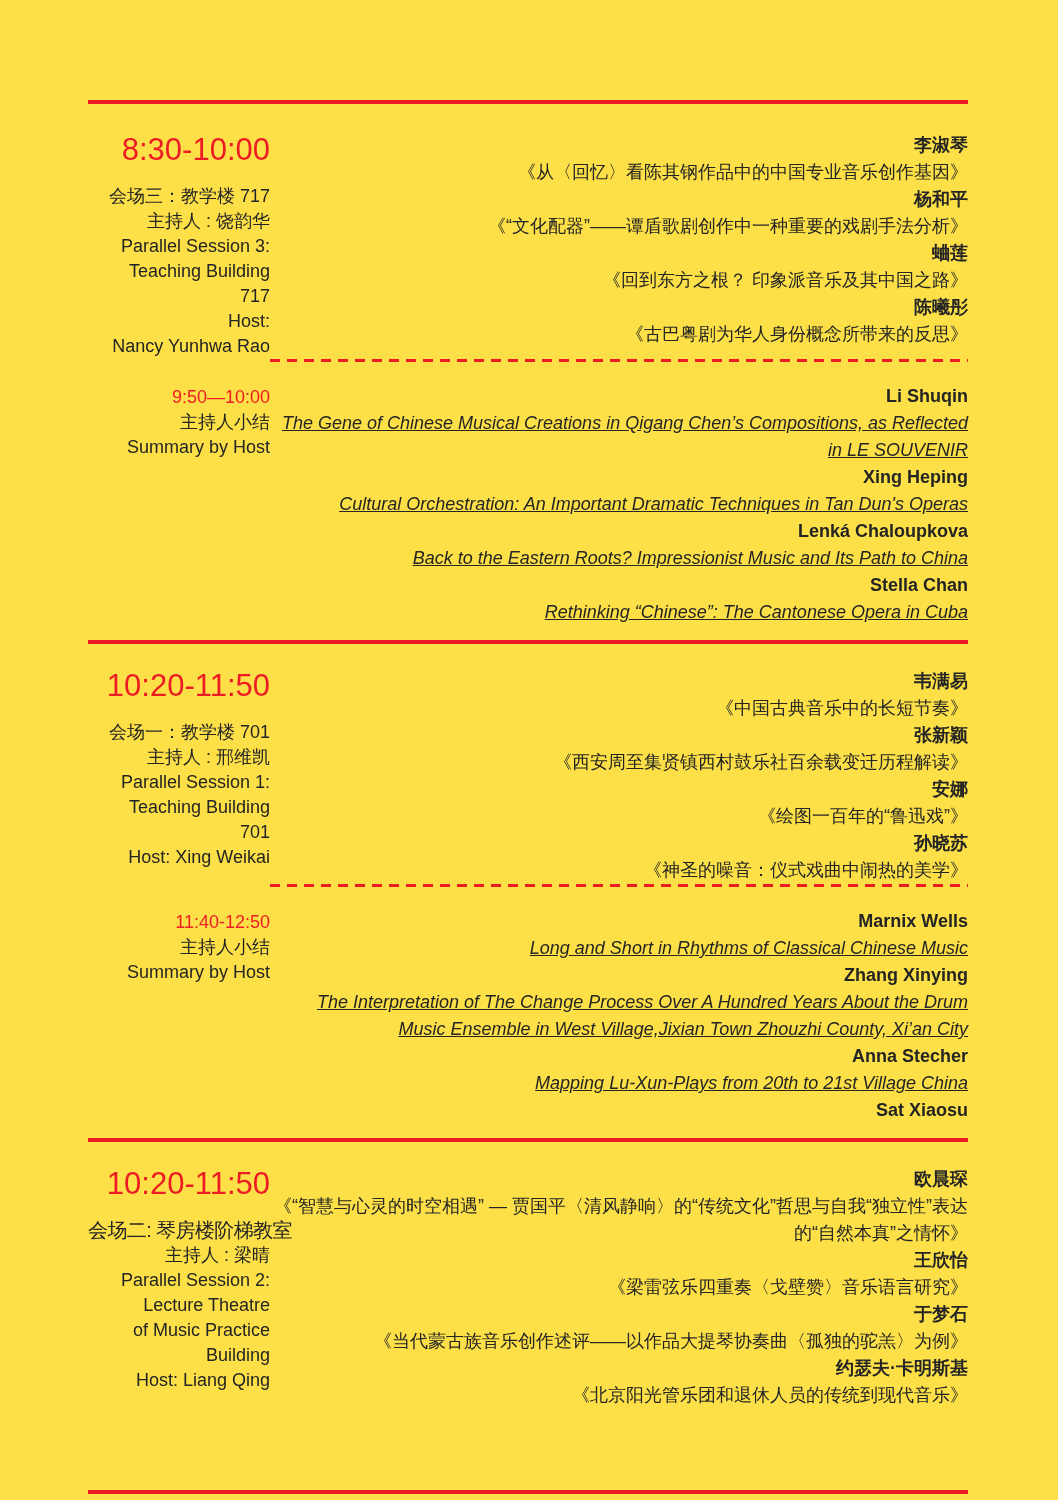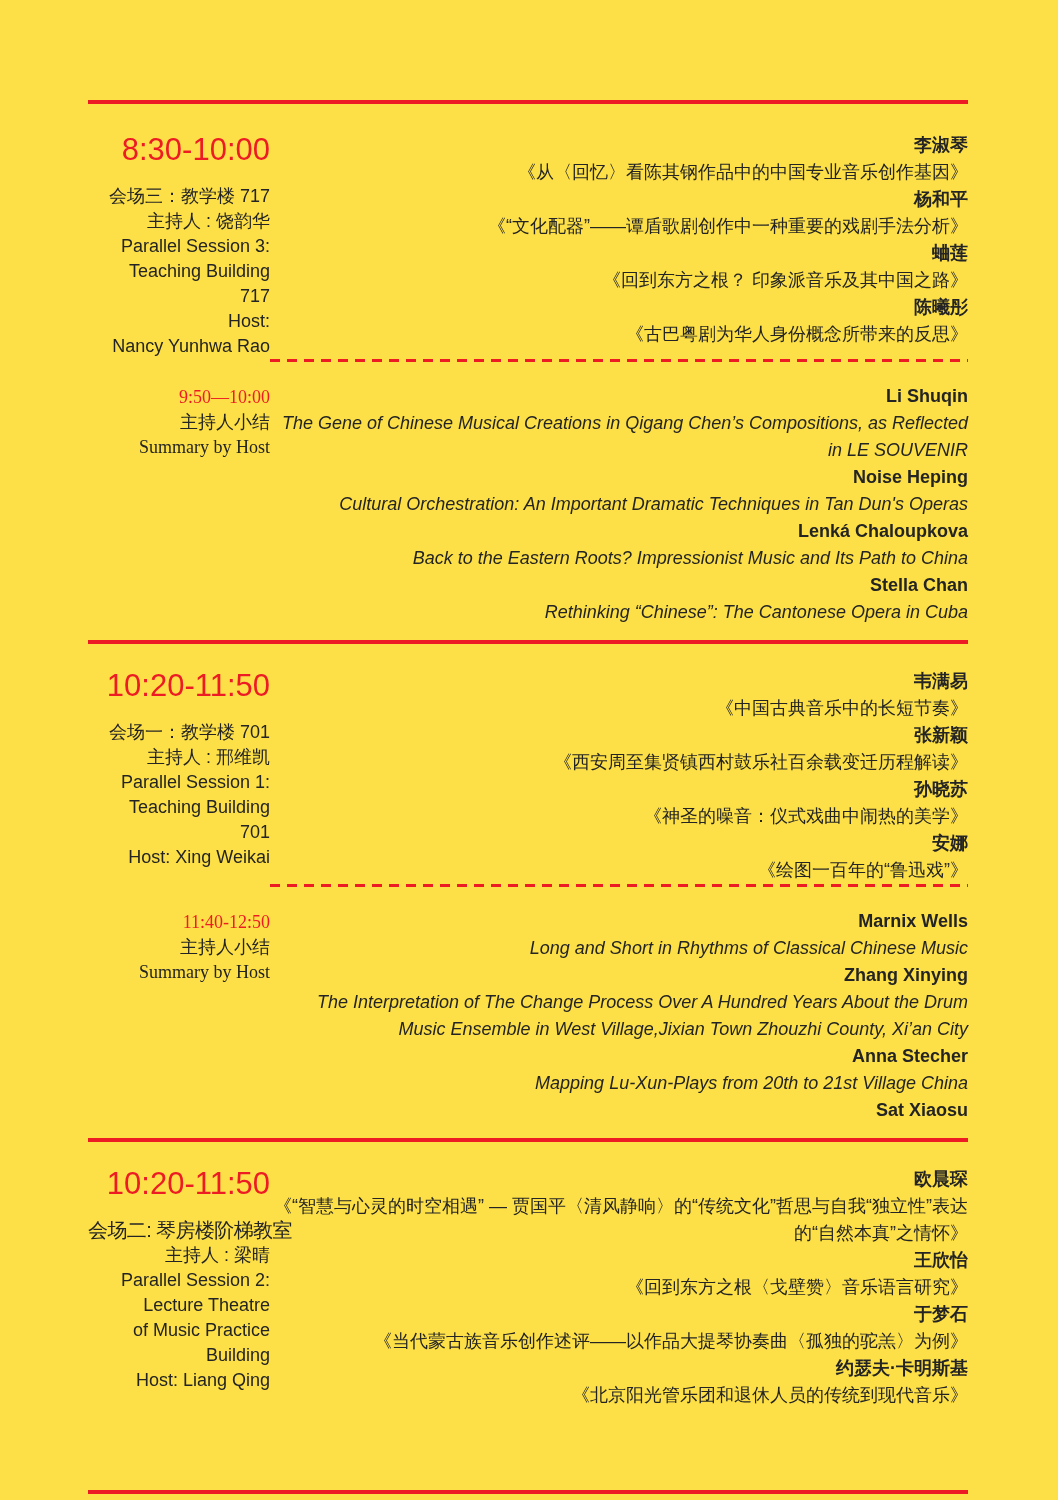--- a/index.html
+++ b/index.html
@@ -17,24 +17,24 @@
   .session { display:flex; margin-top:28px; }
   .leftcol { flex:0 0 182px; width:182px; font-size:18px; line-height:25px; }
   .rightcol { flex:1; font-size:18px; line-height:27px; min-width:0; }
 
   .time-big { font-size:31px; line-height:36px; color:var(--accent); margin-bottom:16px; white-space:nowrap; }
   .info-line {}
   .venue-condensed { font-size:20px; letter-spacing:-0.6px; white-space:nowrap; }
 
   .pres-name { font-weight:bold; }
   .pres-title {}
-  .en .pres-title { font-style:italic; }
+  .en .pres-title { font-style:italic;text-decoration:underline; }
 
   .summary { display:flex; margin-top:0; }
-  .summary .leftcol { padding-top:26px;font-family:Liberation Serif, serif; }
+  .summary .leftcol { padding-top:26px; }
   .summary-time { color:var(--accent); font-size:18px; line-height:25px; }
   .dash-rule { height:3px; margin-bottom:21px;
     background:repeating-linear-gradient(90deg, var(--accent) 0 10px, transparent 10px 17px); }
 </style>
 </head>
 <body>
 
 <div class="page">
   <div class="content">
 
@@ -77,21 +77,21 @@
         <div class="info-line">主持人小结</div>
         <div class="info-line">Summary by Host</div>
       </div>
       <div class="rightcol en">
         <div class="dash-rule"></div>
         <div>
           <div class="pres-name">Li Shuqin</div>
           <div class="pres-title">The Gene of Chinese Musical Creations in Qigang Chen’s Compositions, as Reflected in LE SOUVENIR</div>
         </div>
         <div>
-          <div class="pres-name">Noise Heping</div>
+          <div class="pres-name">Xing Heping</div>
           <div class="pres-title">Cultural Orchestration: An Important Dramatic Techniques in Tan Dun's Operas</div>
         </div>
         <div>
           <div class="pres-name">Lenká Chaloupkova</div>
           <div class="pres-title">Back to the Eastern Roots? Impressionist Music and Its Path to China</div>
         </div>
         <div>
           <div class="pres-name">Stella Chan</div>
           <div class="pres-title">Rethinking “Chinese”: The Cantonese Opera in Cuba</div>
         </div>
@@ -113,26 +113,26 @@
       <div class="rightcol">
         <div>
           <div class="pres-name">韦满易</div>
           <div class="pres-title">《中国古典音乐中的长短节奏》</div>
         </div>
         <div>
           <div class="pres-name">张新颖</div>
           <div class="pres-title">《西安周至集贤镇西村鼓乐社百余载变迁历程解读》</div>
         </div>
         <div>
+          <div class="pres-name">安娜</div>
+          <div class="pres-title">《绘图一百年的“鲁迅戏”》</div>
+        </div>
+        <div>
           <div class="pres-name">孙晓苏</div>
           <div class="pres-title">《神圣的噪音：仪式戏曲中闹热的美学》</div>
-        </div>
-        <div>
-          <div class="pres-name">安娜</div>
-          <div class="pres-title">《绘图一百年的“鲁迅戏”》</div>
         </div>
       </div>
     </div>
 
     <div class="summary">
       <div class="leftcol">
         <div class="summary-time">11:40-12:50</div>
         <div class="info-line">主持人小结</div>
         <div class="info-line">Summary by Host</div>
       </div>
@@ -169,21 +169,21 @@
         <div class="info-line">Building</div>
         <div class="info-line">Host: Liang Qing</div>
       </div>
       <div class="rightcol">
         <div>
           <div class="pres-name">欧晨琛</div>
           <div class="pres-title">《“智慧与心灵的时空相遇” — 贾国平〈清风静响〉的“传统文化”哲思与自我“独立性”表达的“自然本真”之情怀》</div>
         </div>
         <div>
           <div class="pres-name">王欣怡</div>
-          <div class="pres-title">《回到东方之根〈戈壁赞〉音乐语言研究》</div>
+          <div class="pres-title">《梁雷弦乐四重奏〈戈壁赞〉音乐语言研究》</div>
         </div>
         <div>
           <div class="pres-name">于梦石</div>
           <div class="pres-title">《当代蒙古族音乐创作述评——以作品大提琴协奏曲〈孤独的驼羔〉为例》</div>
         </div>
         <div>
           <div class="pres-name">约瑟夫·卡明斯基</div>
           <div class="pres-title">《北京阳光管乐团和退休人员的传统到现代音乐》</div>
         </div>
       </div>

